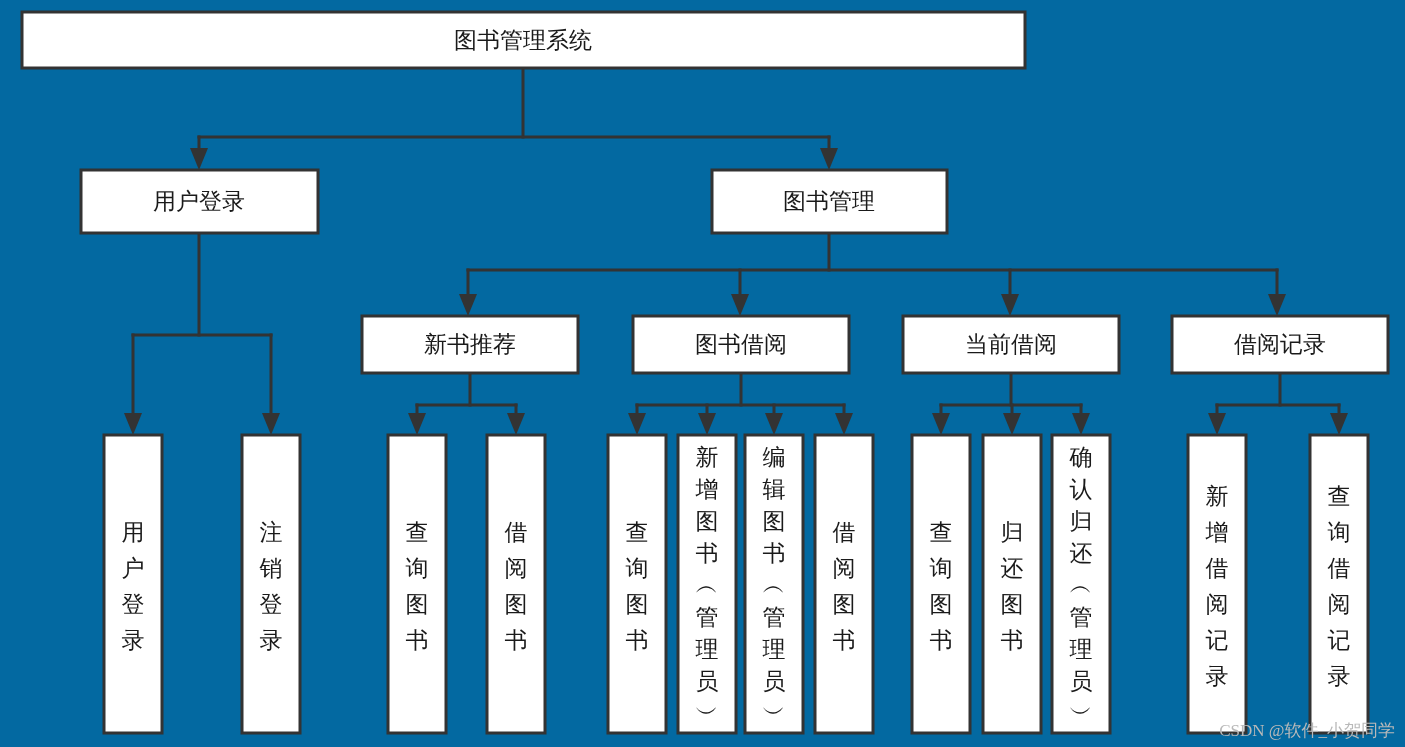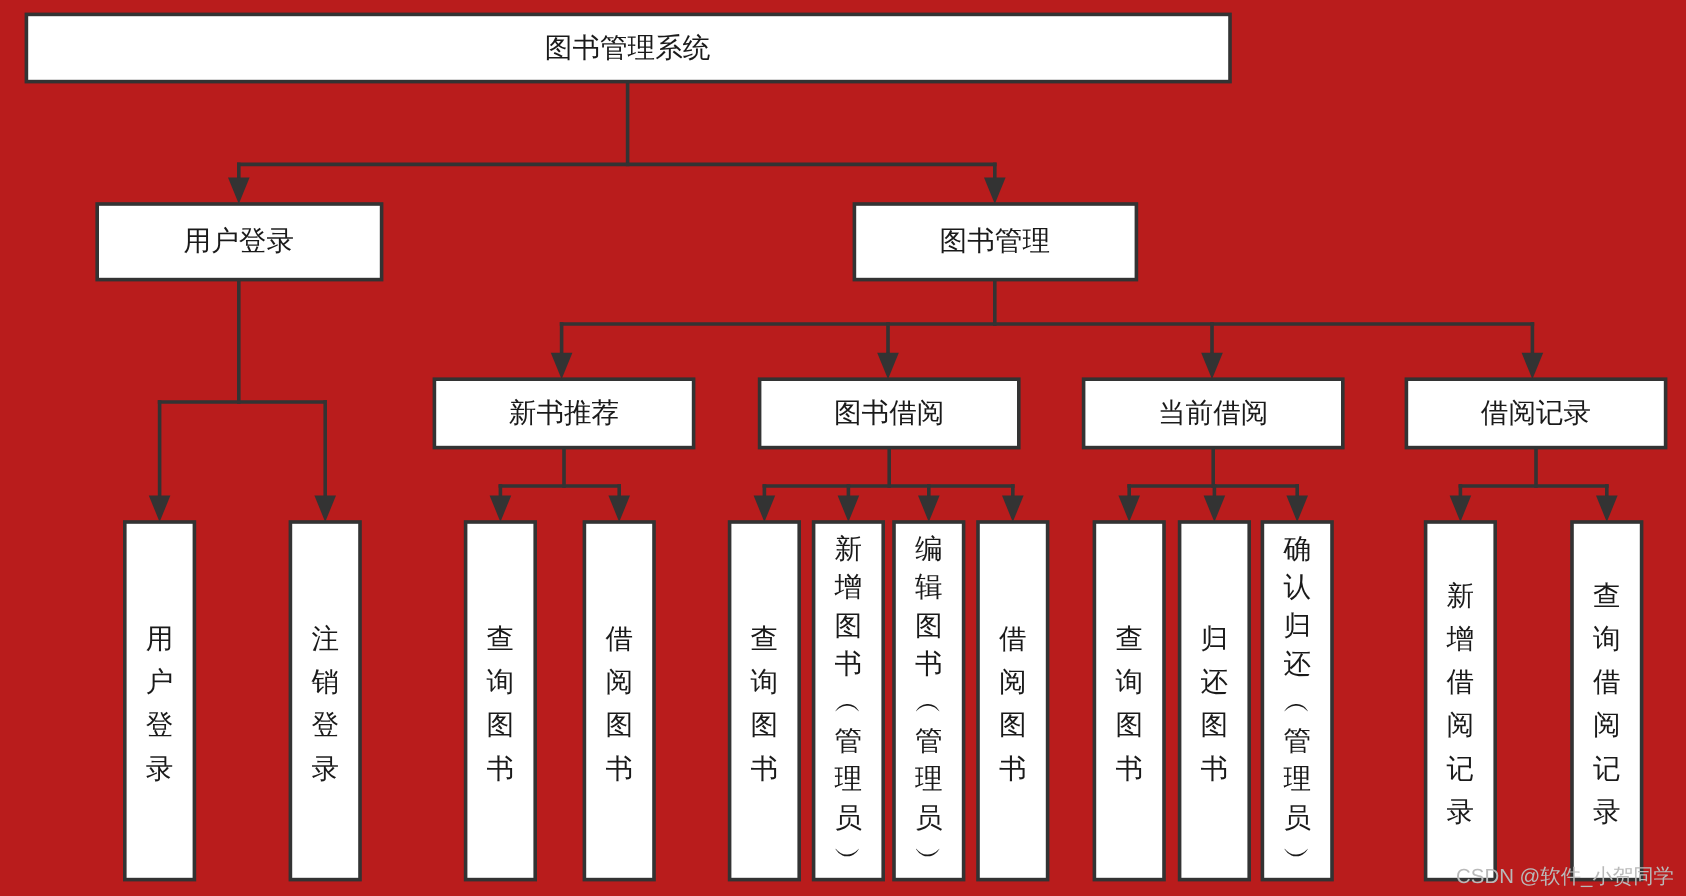--- a/index.html
+++ b/index.html
@@ -10,21 +10,21 @@
   body {
     width: 1405px;
     height: 747px;
     overflow: hidden;
     font-family: "DejaVu Sans", "Liberation Sans", sans-serif;
   }
   #diagram-root {
     position: relative;
     width: 1405px;
     height: 747px;
-    background: #b91c1c;
+    background: #0369a1;
   }
   svg.diagram-canvas {
     display: block;
     width: 1405px;
     height: 747px;
   }
   .node-box {
     fill: #ffffff;
     stroke: #333333;
     stroke-width: 3;
@@ -56,21 +56,21 @@
     font-family: "DejaVu Sans", "Liberation Sans", sans-serif;
     font-size: 23px;
     text-anchor: middle;
   }
   .watermark {
     position: absolute;
     right: 10px;
     bottom: 5px;
     color: #b9b9b9;
     font-size: 17px;
-    font-family: Liberation Sans, sans-serif;
+    font-family: Liberation Serif, serif;
     white-space: nowrap;
     user-select: none;
   }
 </style>
 </head>
 <body>
 
 <div id="diagram-root">
 
   <svg class="diagram-canvas" viewBox="0 0 1405 747" xmlns="http://www.w3.org/2000/svg">

